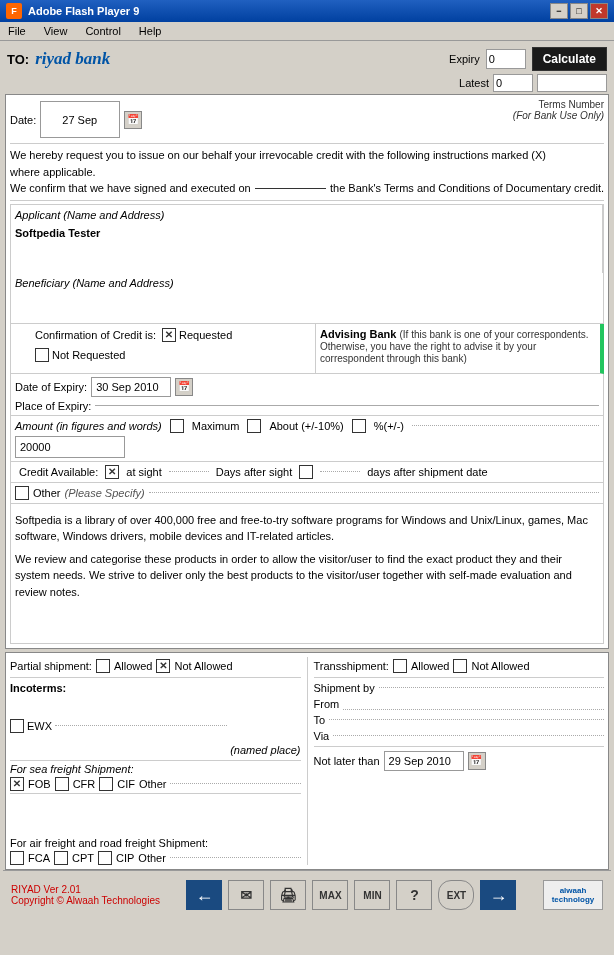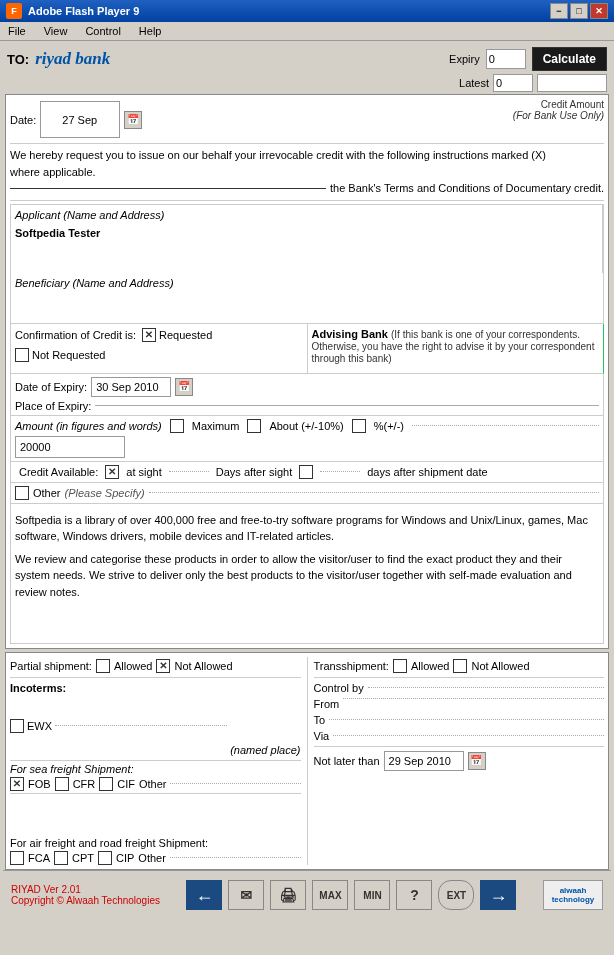--- a/index.html
+++ b/index.html
@@ -201,45 +201,46 @@
 
   <div style="background:white; border:1px solid #888; margin: 0 2px; padding: 4px;">
 
     <div style="display:flex; align-items:flex-start; justify-content:space-between;">
       <div class="date-row">
         <span style="font-size:11px;">Date:</span>
         <input type="text" class="date-input" value="27 Sep 2010" style="">
         <div class="cal-icon">📅</div>
       </div>
       <div style="text-align:right; font-size:10px; color:#333;">
-        <div>Credit Amount</div>
+        <div>Terms Number</div>
         <div style="font-style:italic;">(For Bank Use Only)</div>
       </div>
     </div>
 
     <div style="border-top:1px solid #ccc; border-bottom:1px solid #ccc; padding: 3px 0; margin: 3px 0; font-size:11px; line-height:1.5;">
       <div>We hereby request you to issue on our behalf your irrevocable credit with the following instructions marked (X)</div>
       <div>where applicable.</div>
       <div style="display:flex; gap:4px; align-items:center;">
+        <span>We confirm that we have signed and executed on</span>
         <span style="flex:1; border-bottom:1px solid #333; min-width:60px;"></span>
         <span>the Bank's Terms and Conditions of Documentary credit.</span>
       </div>
     </div>
 
     <div class="two-col">
       <div class="col-left">
         <div style="font-size:11px; font-style:italic;">Applicant (Name and Address)</div>
         <div style="font-size:11px; font-weight:bold; margin-top:6px;">Softpedia Tester</div>
       </div>
       <div class="col-right">
         <div style="font-size:11px; font-style:italic;">Beneficiary (Name and Address)</div>
       </div>
     </div>
 
-    <div style="display:flex; border-left:1px solid #ccc; border-right:1px solid #22c55e; border-bottom:1px solid #ccc; min-height:50px;">
+    <div style="display:flex; border-left:1px solid #ccc; border-right:4px solid #22c55e; border-bottom:1px solid #ccc; min-height:50px;padding-left:20px;">
       <div style="flex:1; border-right:1px solid #ccc; padding:4px;">
         <div style="display:flex; align-items:center; gap:6px; flex-wrap:wrap;">
           <span style="font-size:11px;">Confirmation of Credit is:</span>
           <div style="display:flex; align-items:center; gap:3px;">
             <div class="checkbox-x">✕</div>
             <span style="font-size:11px;">Requested</span>
           </div>
           <div style="display:flex; align-items:center; gap:3px;">
             <div class="checkbox-empty"></div>
             <span style="font-size:11px;">Not Requested</span>
@@ -366,24 +367,24 @@
           <span>Transshipment:</span>
           <div class="checkbox-empty"></div>
           <span>Allowed</span>
           <div class="checkbox-empty"></div>
           <span>Not Allowed</span>
         </div>
         <div style="border-top:1px solid #ccc; margin:2px 0;"></div>
 
         <div style="font-size:11px;">
           <div style="display:flex; align-items:center; gap:4px; padding:2px 0;">
-            <span>Control by</span>
-            <span style="flex:1; border-bottom:1px dotted #aaa;"></span>
-          </div>
-          <div style="display:flex; align-items:flex-start; gap:4px; padding:2px 0;">
+            <span>Shipment by</span>
+            <span style="flex:1; border-bottom:1px dotted #aaa;"></span>
+          </div>
+          <div style="display:flex; align-items:flex-end; gap:4px; padding:2px 0;">
             <span>From</span>
             <span style="flex:1; border-bottom:1px dotted #aaa;"></span>
           </div>
           <div style="display:flex; align-items:center; gap:4px; padding:2px 0;">
             <span>To</span>
             <span style="flex:1; border-bottom:1px dotted #aaa;"></span>
           </div>
           <div style="display:flex; align-items:center; gap:4px; padding:2px 0;">
             <span>Via</span>
             <span style="flex:1; border-bottom:1px dotted #aaa;"></span>

